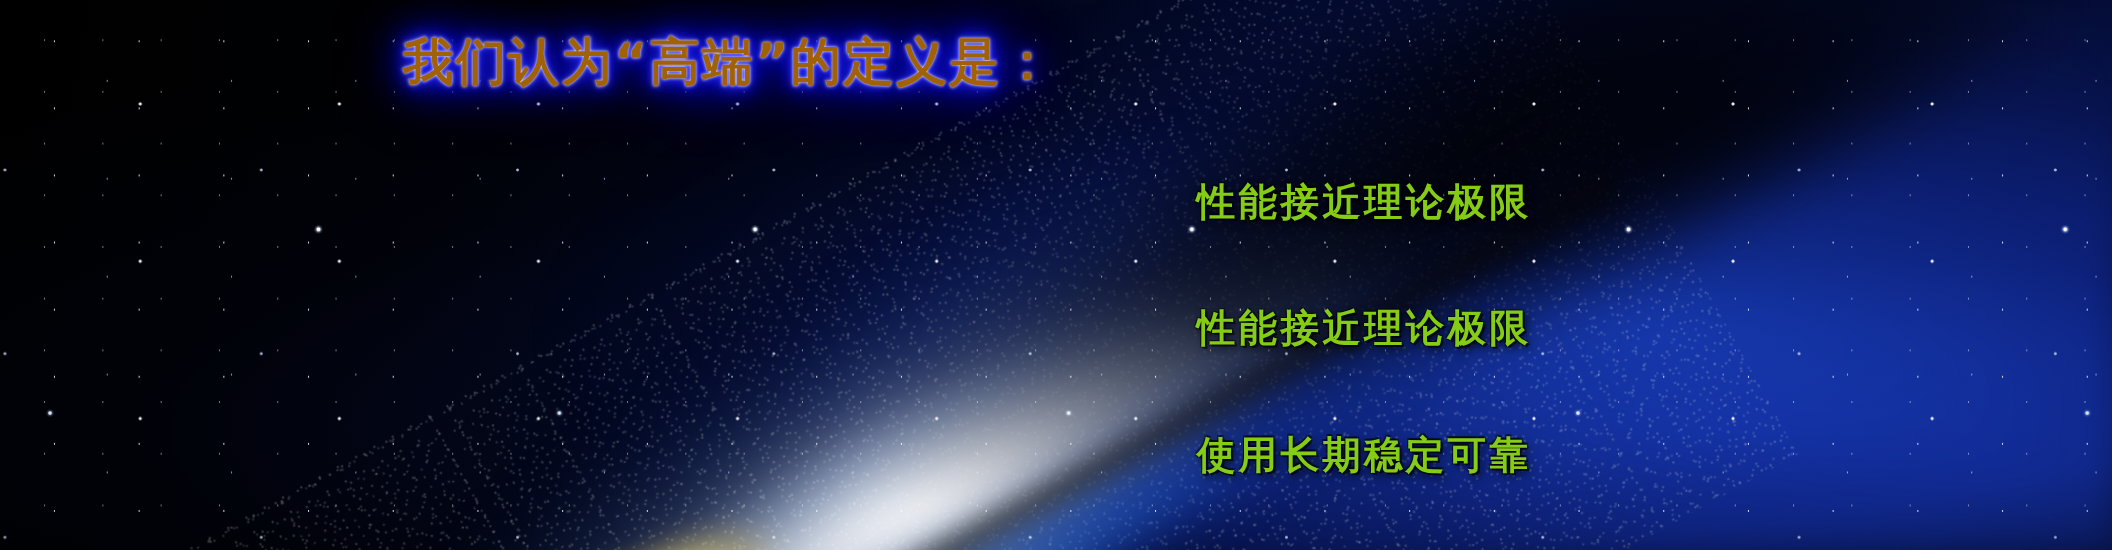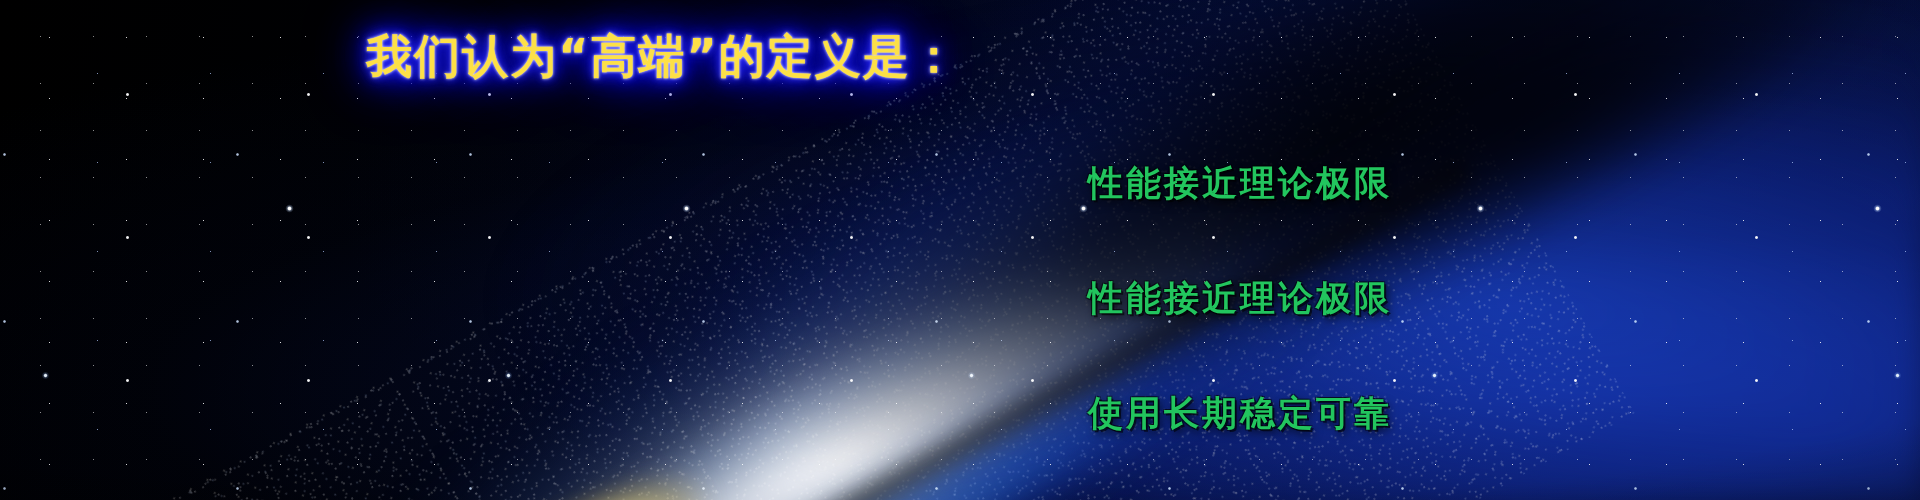--- a/index.html
+++ b/index.html
@@ -167,42 +167,42 @@
 
   #headline {
     position: absolute;
     top: 26px;
     left: 0;
     width: 1325px;
     text-align: center;
     font-size: 46px;
     font-weight: bold;
     letter-spacing: 2px;
-    color: #fde047;
+    color: #a16207;
     white-space: nowrap;
     text-shadow:
       0 0 3px #ffffff,
       0 0 7px #3a3aff,
       0 0 14px #2020ff,
       0 0 22px #1414f5,
       0 0 34px #1010e0,
       0 0 48px #0c0cc8,
       0 0 64px #0a0aaa;
   }
 
   #taglines {
     position: absolute;
     left: 1088px;
     top: 160px;
     width: 400px;
   }
   .tagline {
     font-size: 35px;
     font-weight: bold;
-    color: #22c55e;
+    color: #84cc16;
     letter-spacing: 3px;
     white-space: nowrap;
     margin: 0 0 68px 0;
     text-shadow:
       2px 2px 0 rgba(0,0,0,0.60),
       -1px -1px 0 rgba(0,0,0,0.45),
       1px -1px 0 rgba(0,0,0,0.45),
       -1px  1px 0 rgba(0,0,0,0.45),
       3px 4px 8px rgba(0,0,0,0.75);
   }

